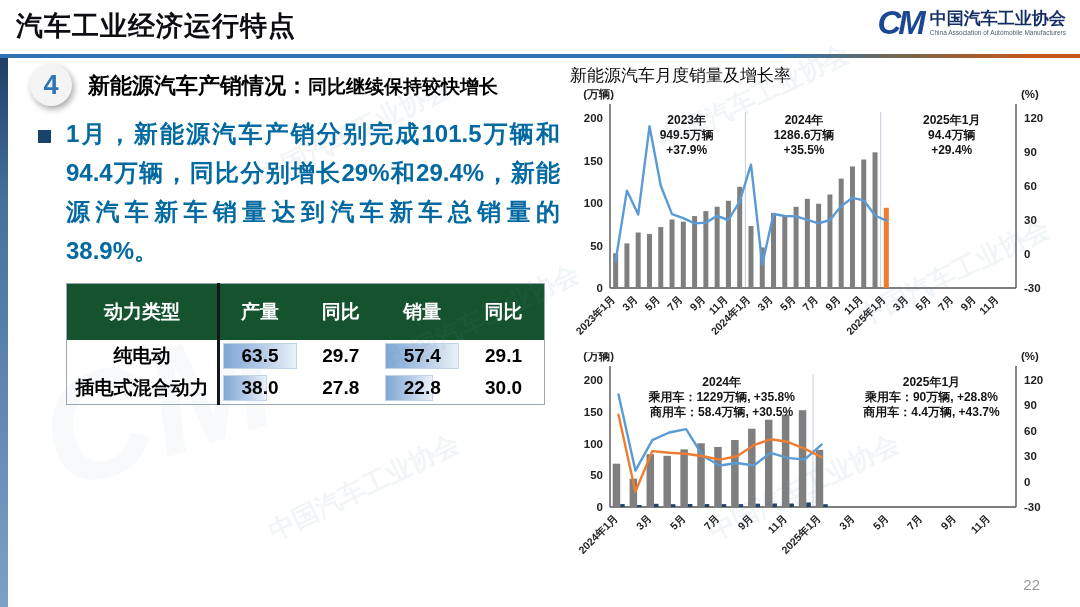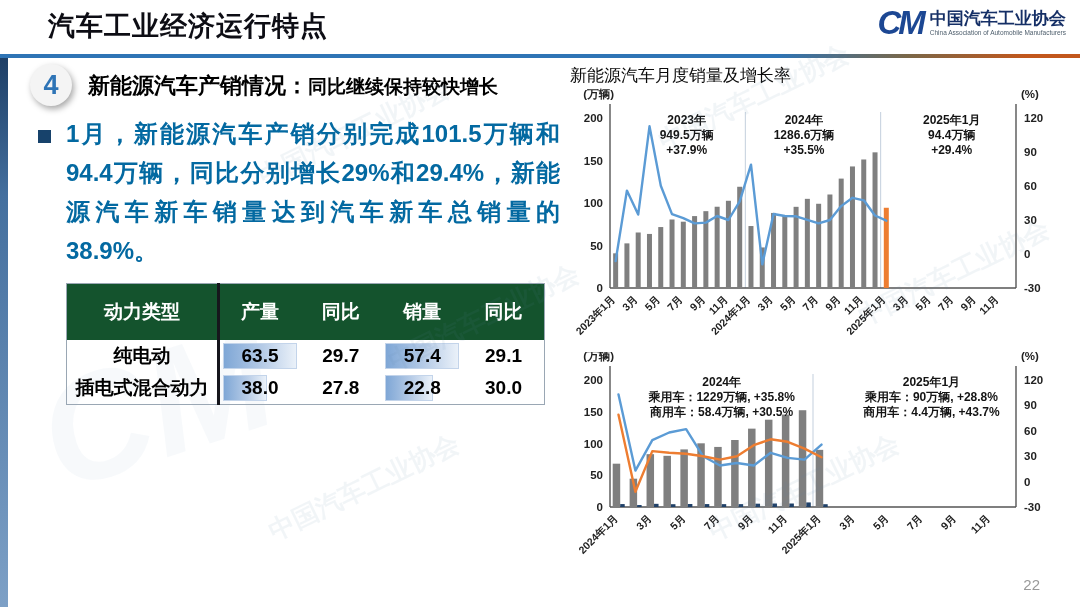--- a/index.html
+++ b/index.html
@@ -1,19 +1,19 @@
 <!DOCTYPE html>
 <html><head>
 <meta charset="utf-8">
 <style>
   html,body{margin:0;padding:0;background:#e8e8e8;}
   .slide{position:relative;width:1080px;height:607px;background:#ffffff;overflow:hidden;
          font-family:"Liberation Sans","DejaVu Sans",sans-serif;}
   
-  .main-title{position:absolute;left:16px;top:8px;font-size:27px;font-weight:800;color:#0d0d14;letter-spacing:1px;margin-left:32px;}
+  .main-title{position:absolute;left:16px;top:8px;font-size:27px;font-weight:800;color:#0d0d14;letter-spacing:1px;}
   .logo{position:absolute;right:14px;top:6px;display:flex;align-items:center;gap:7px;}
   .logo-mark{font-size:33px;font-weight:800;font-style:italic;color:#1c4793;letter-spacing:-3px;line-height:1;}
   .logo-txt{display:flex;flex-direction:column;line-height:1.15;}
   .logo-cn{font-size:17px;font-weight:800;color:#152f66;}
   .logo-en{font-size:6.5px;color:#50606e;}
   .divider{position:absolute;top:54px;left:0;width:1080px;height:4px;
            background:linear-gradient(90deg,#2e74b5 0%,#2e74b5 72%,#7a6748 84%,#c2571c 95%,#c2571c 100%);}
   .left-strip{position:absolute;left:0;top:58px;bottom:0;width:8px;
               background:linear-gradient(180deg,#1e3f66 0%,#446f9e 25%,#7da0c6 100%);}
   

